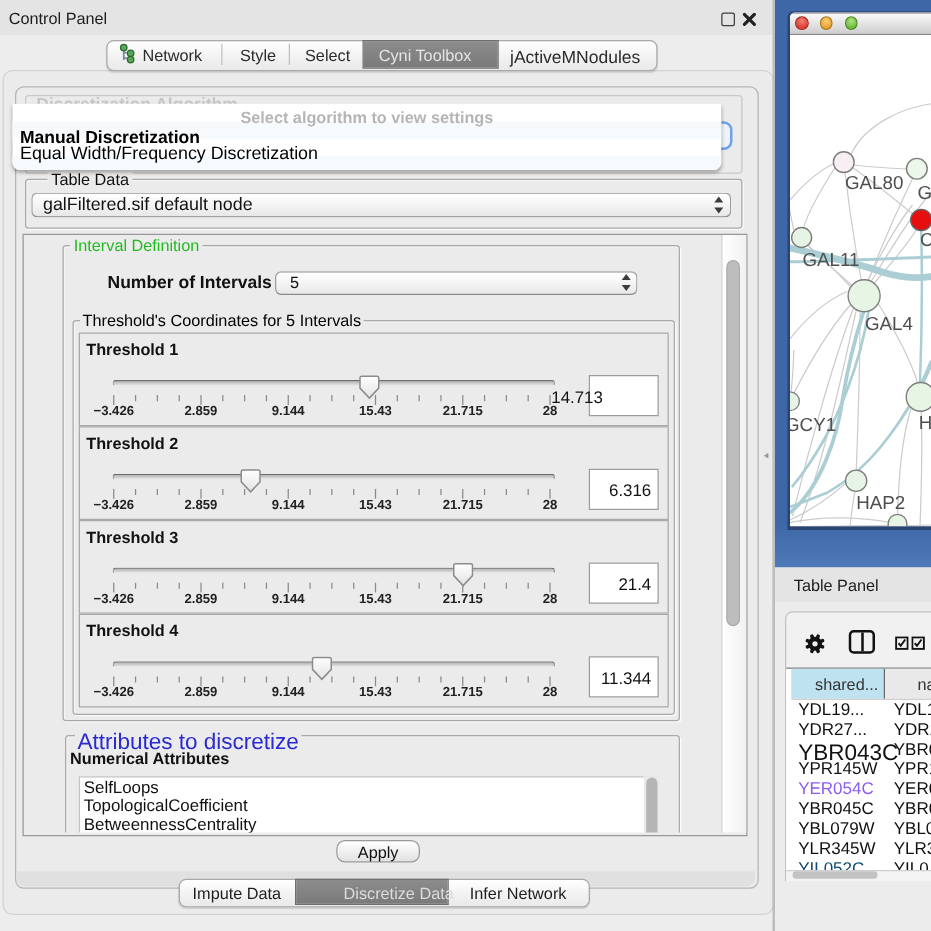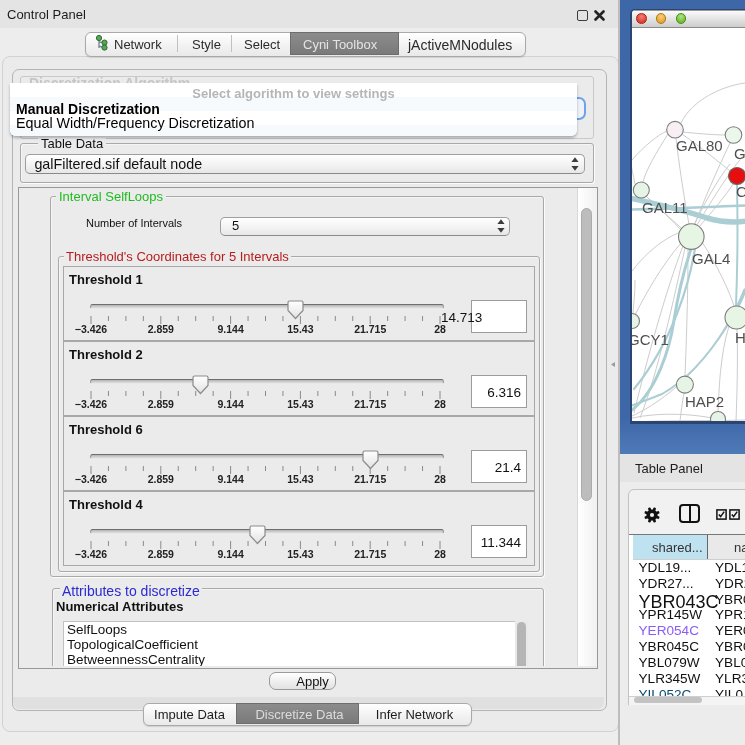--- a/index.html
+++ b/index.html
@@ -39,30 +39,30 @@
 <div class="lbl" style="left:38px;top:136px;font-size:13px;color:#111;background:#ebebeb;padding:0 3px;">Table Data</div>
 <div class="ab" style="left:25.4px;top:154px;width:559.5px;height:20px;border:1px solid #9e9e9e;border-bottom-color:#8a8a8a;border-radius:5px;background:linear-gradient(180deg,#ffffff,#f3f3f3 55%,#e7e7e7);box-sizing:border-box;"></div>
 <div class="lbl" style="left:34.4px;top:156.0px;font-size:14.3px;color:#111;">galFiltered.sif default node</div>
 <svg class="ab" style="left:570.4px;top:156.0px;" width="10" height="16" viewBox="0 0 10 16">
 <path d="M5 1.2 L8.6 6 L1.4 6 Z" fill="#3c3c3c"></path>
     <path d="M5 14.8 L8.6 10 L1.4 10 Z" fill="#3c3c3c"></path>
   </svg>
 <div class="ab" style="left:18px;top:187px;width:578px;height:480px;border:1px solid #989898;background:#ebebeb;"></div>
 <div class="ab" style="left:19px;top:188px;width:557px;height:478px;overflow:hidden;">
     <div class="ab" style="left:31px;top:8px;width:492px;height:379px;border:1px solid #a9a9a9;border-radius:3px;box-shadow:1px 1px 0 rgba(255,255,255,0.85), inset 1px 1px 0 rgba(255,255,255,0.5);"></div>
-<div class="lbl" style="left:37px;top:1px;font-size:13px;color:#21bb21;background:#ebebeb;padding:0 3px;">Interval SelfLoops</div>
-<div class="lbl" style="left:67px;top:28.5px;font-size:11px;color:#111;font-weight:normal;">Number of Intervals</div>
+<div class="lbl" style="left:37px;top:1px;font-size:13px;color:#21bb21;background:#ebebeb;padding:0 3px;">Interval Definition</div>
+<div class="lbl" style="left:67px;top:28.5px;font-size:14px;color:#111;font-weight:bold;">Number of Intervals</div>
 <div class="ab" style="left:201px;top:28.5px;width:290px;height:19.5px;border:1px solid #9e9e9e;border-bottom-color:#8a8a8a;border-radius:5px;background:linear-gradient(180deg,#ffffff,#f3f3f3 55%,#e7e7e7);box-sizing:border-box;"></div>
 <div class="lbl" style="left:213px;top:30.25px;font-size:13px;color:#111;">5</div>
 <svg class="ab" style="left:476.5px;top:30.25px;" width="10" height="16" viewBox="0 0 10 16">
 <path d="M5 1.2 L8.6 6 L1.4 6 Z" fill="#3c3c3c"></path>
       <path d="M5 14.8 L8.6 10 L1.4 10 Z" fill="#3c3c3c"></path>
     </svg>
 <div class="ab" style="left:39px;top:68px;width:480px;height:314px;border:1px solid #a9a9a9;border-radius:3px;box-shadow:1px 1px 0 rgba(255,255,255,0.85), inset 1px 1px 0 rgba(255,255,255,0.5);"></div>
-<div class="lbl" style="left:45px;top:61px;font-size:13px;color:#b91c1c;background:#ebebeb;padding:0 2px;">Threshold's Coordinates for 5 Intervals</div>
+<div class="lbl" style="left:45px;top:61px;font-size:13px;color:#000000;background:#ebebeb;padding:0 2px;">Threshold's Coordinates for 5 Intervals</div>
 <div class="ab" style="left:44px;top:78px;width:470px;height:73px;border:1px solid #a8a8a8;background:#ebebeb;"></div>
 <div class="lbl" style="left:50px;top:84px;font-size:13px;font-weight:bold;color:#111;">Threshold 1</div>
 <div class="ab" style="left:71px;top:115.5px;width:354px;height:5px;border-top:1.2px solid #6e6e6e;border-left:1px solid #9a9a9a;border-right:1px solid #9a9a9a;border-bottom:1px solid #e8e8e8;border-radius:2.5px;background:linear-gradient(180deg,#b4b4b4,#e0e0e0);box-sizing:border-box;"></div>
 <svg class="ab" style="left:44px;top:127.5px;" width="400" height="9" viewBox="0 0 400 9">
       <line x1="28.00" y1="0" x2="28.00" y2="8" stroke="#8a8a8a" stroke-width="1"></line>
       <line x1="45.45" y1="0" x2="45.45" y2="5" stroke="#8a8a8a" stroke-width="1"></line>
       <line x1="62.90" y1="0" x2="62.90" y2="5" stroke="#8a8a8a" stroke-width="1"></line>
       <line x1="80.35" y1="0" x2="80.35" y2="5" stroke="#8a8a8a" stroke-width="1"></line>
       <line x1="97.80" y1="0" x2="97.80" y2="8" stroke="#8a8a8a" stroke-width="1"></line>
       <line x1="115.25" y1="0" x2="115.25" y2="5" stroke="#8a8a8a" stroke-width="1"></line>
@@ -136,21 +136,21 @@
         <linearGradient id="tg1" x1="0" y1="0" x2="0" y2="1">
           <stop offset="0" stop-color="#ffffff"></stop>
           <stop offset="1" stop-color="#e2e2e2"></stop>
         </linearGradient>
       </defs>
 <path d="M2.5 1 L14.5 1 Q16 1 16 2.5 L16 10.5 L8.5 18.5 L1 10.5 L1 2.5 Q1 1 2.5 1 Z" fill="url(#tg1)" stroke="#8b8b8b" stroke-width="1.2"></path>
     </svg>
 <div class="ab" style="left:451.5px;top:187px;width:56px;height:33px;background:#fff;border:1px solid #9c9c9c;box-sizing:border-box;"></div>
 <div class="lbl" style="left:422px;top:196.5px;width:80px;text-align:right;font-size:13.5px;color:#111;">6.316</div>
 <div class="ab" style="left:44px;top:228px;width:470px;height:73px;border:1px solid #a8a8a8;background:#ebebeb;"></div>
-<div class="lbl" style="left:50px;top:234px;font-size:13px;font-weight:bold;color:#111;">Threshold 6</div>
+<div class="lbl" style="left:50px;top:234px;font-size:13px;font-weight:bold;color:#111;">Threshold 3</div>
 <div class="ab" style="left:71px;top:265.5px;width:354px;height:5px;border-top:1.2px solid #6e6e6e;border-left:1px solid #9a9a9a;border-right:1px solid #9a9a9a;border-bottom:1px solid #e8e8e8;border-radius:2.5px;background:linear-gradient(180deg,#b4b4b4,#e0e0e0);box-sizing:border-box;"></div>
 <svg class="ab" style="left:44px;top:277.5px;" width="400" height="9" viewBox="0 0 400 9">
       <line x1="28.00" y1="0" x2="28.00" y2="8" stroke="#8a8a8a" stroke-width="1"></line>
       <line x1="45.45" y1="0" x2="45.45" y2="5" stroke="#8a8a8a" stroke-width="1"></line>
       <line x1="62.90" y1="0" x2="62.90" y2="5" stroke="#8a8a8a" stroke-width="1"></line>
       <line x1="80.35" y1="0" x2="80.35" y2="5" stroke="#8a8a8a" stroke-width="1"></line>
       <line x1="97.80" y1="0" x2="97.80" y2="8" stroke="#8a8a8a" stroke-width="1"></line>
       <line x1="115.25" y1="0" x2="115.25" y2="5" stroke="#8a8a8a" stroke-width="1"></line>
       <line x1="132.70" y1="0" x2="132.70" y2="5" stroke="#8a8a8a" stroke-width="1"></line>
       <line x1="150.15" y1="0" x2="150.15" y2="5" stroke="#8a8a8a" stroke-width="1"></line>
@@ -222,37 +222,37 @@
         <linearGradient id="tg3" x1="0" y1="0" x2="0" y2="1">
           <stop offset="0" stop-color="#ffffff"></stop>
           <stop offset="1" stop-color="#e2e2e2"></stop>
         </linearGradient>
       </defs>
 <path d="M2.5 1 L14.5 1 Q16 1 16 2.5 L16 10.5 L8.5 18.5 L1 10.5 L1 2.5 Q1 1 2.5 1 Z" fill="url(#tg3)" stroke="#8b8b8b" stroke-width="1.2"></path>
     </svg>
 <div class="ab" style="left:451.5px;top:337px;width:56px;height:33px;background:#fff;border:1px solid #9c9c9c;box-sizing:border-box;"></div>
 <div class="lbl" style="left:422px;top:346.5px;width:80px;text-align:right;font-size:13.5px;color:#111;">11.344</div>
 <div class="ab" style="left:33px;top:400px;width:490px;height:120px;border:1px solid #a9a9a9;border-radius:3px;box-shadow:1px 1px 0 rgba(255,255,255,0.85), inset 1px 1px 0 rgba(255,255,255,0.5);"></div>
-<div class="lbl" style="left:41px;top:395px;font-size:14px;color:#2a2ad0;background:#ebebeb;padding:0 2px;">Attributes to discretize</div>
+<div class="lbl" style="left:41px;top:395px;font-size:18px;color:#2a2ad0;background:#ebebeb;padding:0 2px;">Attributes to discretize</div>
 <div class="lbl" style="left:37px;top:410.5px;font-size:13px;color:#111;font-weight:bold;">Numerical Attributes</div>
 <div class="ab" style="left:44px;top:433px;width:452px;height:60px;background:#fff;border:1px solid #c2c2c2;"></div>
 <div class="lbl" style="left:48px;top:433.79999999999995px;font-size:13.5px;color:#111;">SelfLoops</div>
 <div class="lbl" style="left:48px;top:448.69999999999993px;font-size:13.5px;color:#111;">TopologicalCoefficient</div>
 <div class="lbl" style="left:48px;top:463.5999999999999px;font-size:13.5px;color:#111;">BetweennessCentrality</div>
 <div class="ab" style="left:496px;top:433px;width:13px;height:60px;background:#e9e9e9;"></div>
 <div class="ab" style="left:498px;top:434px;width:9px;height:60px;background:#b5b5b5;border-radius:5px 5px 0 0;"></div>
   </div>
 <div class="ab" style="left:577px;top:188px;width:19px;height:478px;background:linear-gradient(90deg,#ffffff,#f1f1f1);border-left:1px solid #d8d8d8;"></div>
 <div class="ab" style="left:581px;top:208px;width:11px;height:293px;background:#bdbdbd;border:1px solid #ababab;border-radius:6px;box-sizing:border-box;"></div>
 <div class="ab" style="left:269px;top:672px;width:67px;height:18px;background:linear-gradient(180deg,#ffffff,#ededed 60%,#e2e2e2);border:1px solid #9a9a9a;border-radius:7px;box-sizing:border-box;"></div>
-<div class="lbl" style="left:269px;top:674px;width:67px;text-align:center;font-size:13px;color:#111;padding-left:10px;">Apply</div>
+<div class="lbl" style="left:269px;top:674px;width:67px;text-align:center;font-size:13px;color:#111;">Apply</div>
 <div class="ab" style="left:143px;top:703px;width:327px;height:21px;border:1px solid #a9a9a9;border-radius:6px;background:linear-gradient(180deg,#ffffff,#f2f2f2 55%,#e9e9e9);box-shadow:0 1px 1px rgba(0,0,0,0.12);"></div>
 <div class="ab" style="left:236px;top:703px;width:123px;height:21px;background:linear-gradient(180deg,#8c8c8c,#7a7a7a);border:1px solid #6e6e6e;box-sizing:border-box;"></div>
 <div class="lbl" style="left:143px;top:707px;width:93px;text-align:center;font-size:13px;color:#1d1d1d;">Impute Data</div>
-<div class="lbl" style="left:236px;top:707px;width:127px;text-align:center;font-size:13px;color:#dcdcdc;">Discretize Data</div>
+<div class="lbl" style="left:236px;top:707px;width:127px;text-align:right;font-size:13px;color:#dcdcdc;">Discretize Data</div>
 <div class="lbl" style="left:359px;top:707px;width:111px;text-align:center;font-size:13px;color:#1d1d1d;">Infer Network</div>
 <div class="ab" style="left:618px;top:0;width:2px;height:745px;background:#bdbdbd;"></div>
 <div class="ab" style="left:611px;top:362px;width:4px;height:5px;background:#9a9a9a;clip-path:polygon(100% 0,100% 100%,0 50%);"></div>
 <div class="ab" style="left:620px;top:0;width:125px;height:454px;background:linear-gradient(180deg,#3d67a7 0%,#3d67a7 92%,#4f7ab8 100%);"></div>
 <div class="ab" style="left:630px;top:9px;width:115px;height:414.5px;background:#2a4572;border-radius:5px 0 0 0;"></div>
 <div class="ab" style="left:632px;top:10px;width:113px;height:411px;background:#fff;border-radius:4px 0 0 0;overflow:hidden;">
 <div class="ab" style="left:0;top:0;width:113px;height:17.5px;background:linear-gradient(180deg,#fafafa,#cdcdcd);border-bottom:1px solid #8a8a8a;border-top:1px solid #999;box-sizing:border-box;"></div>
 <div class="ab" style="left:4.2px;top:3.2px;width:10.6px;height:10.6px;border-radius:50%;background:radial-gradient(circle at 50% 30%,#f08078,#dd3e34 70%);border:0.8px solid #ad2015;box-sizing:border-box;"></div>
 <div class="ab" style="left:23.7px;top:3.2px;width:10.6px;height:10.6px;border-radius:50%;background:radial-gradient(circle at 50% 30%,#f7d270,#e9a33b 70%);border:0.8px solid #ae7812;box-sizing:border-box;"></div>
 <div class="ab" style="left:43.7px;top:3.2px;width:10.6px;height:10.6px;border-radius:50%;background:radial-gradient(circle at 50% 30%,#b3e289,#6ebe35 70%);border:0.8px solid #4b8d1a;box-sizing:border-box;"></div>

